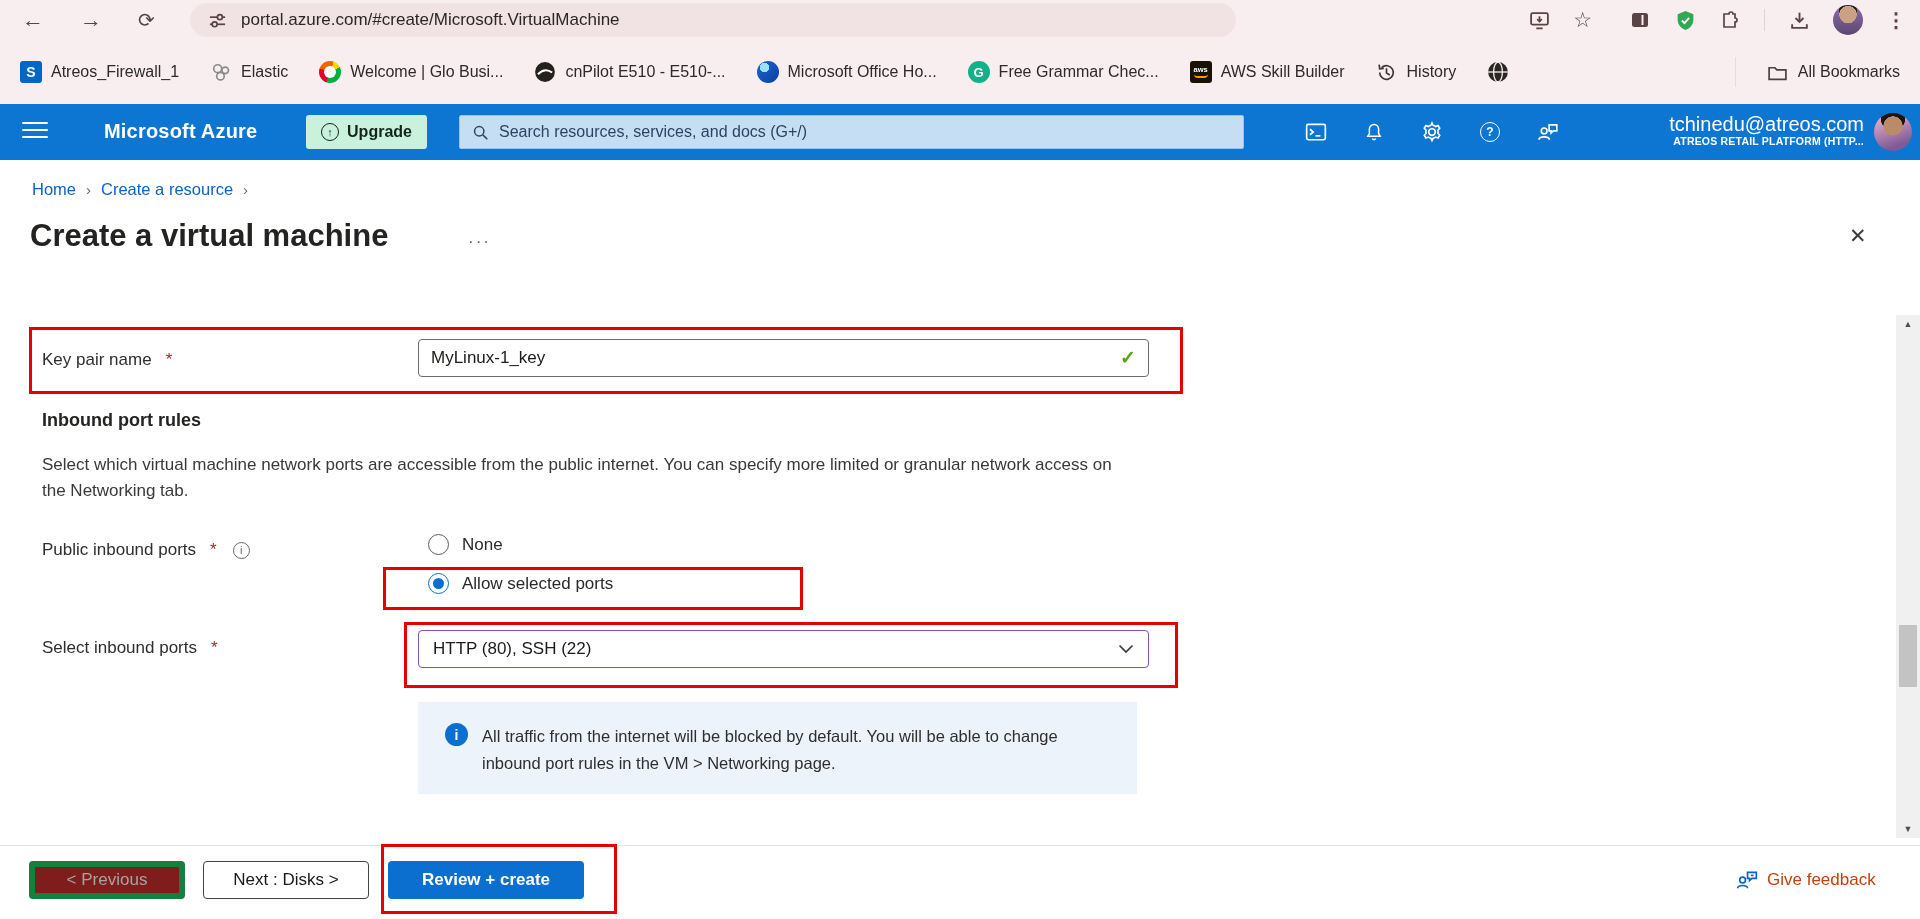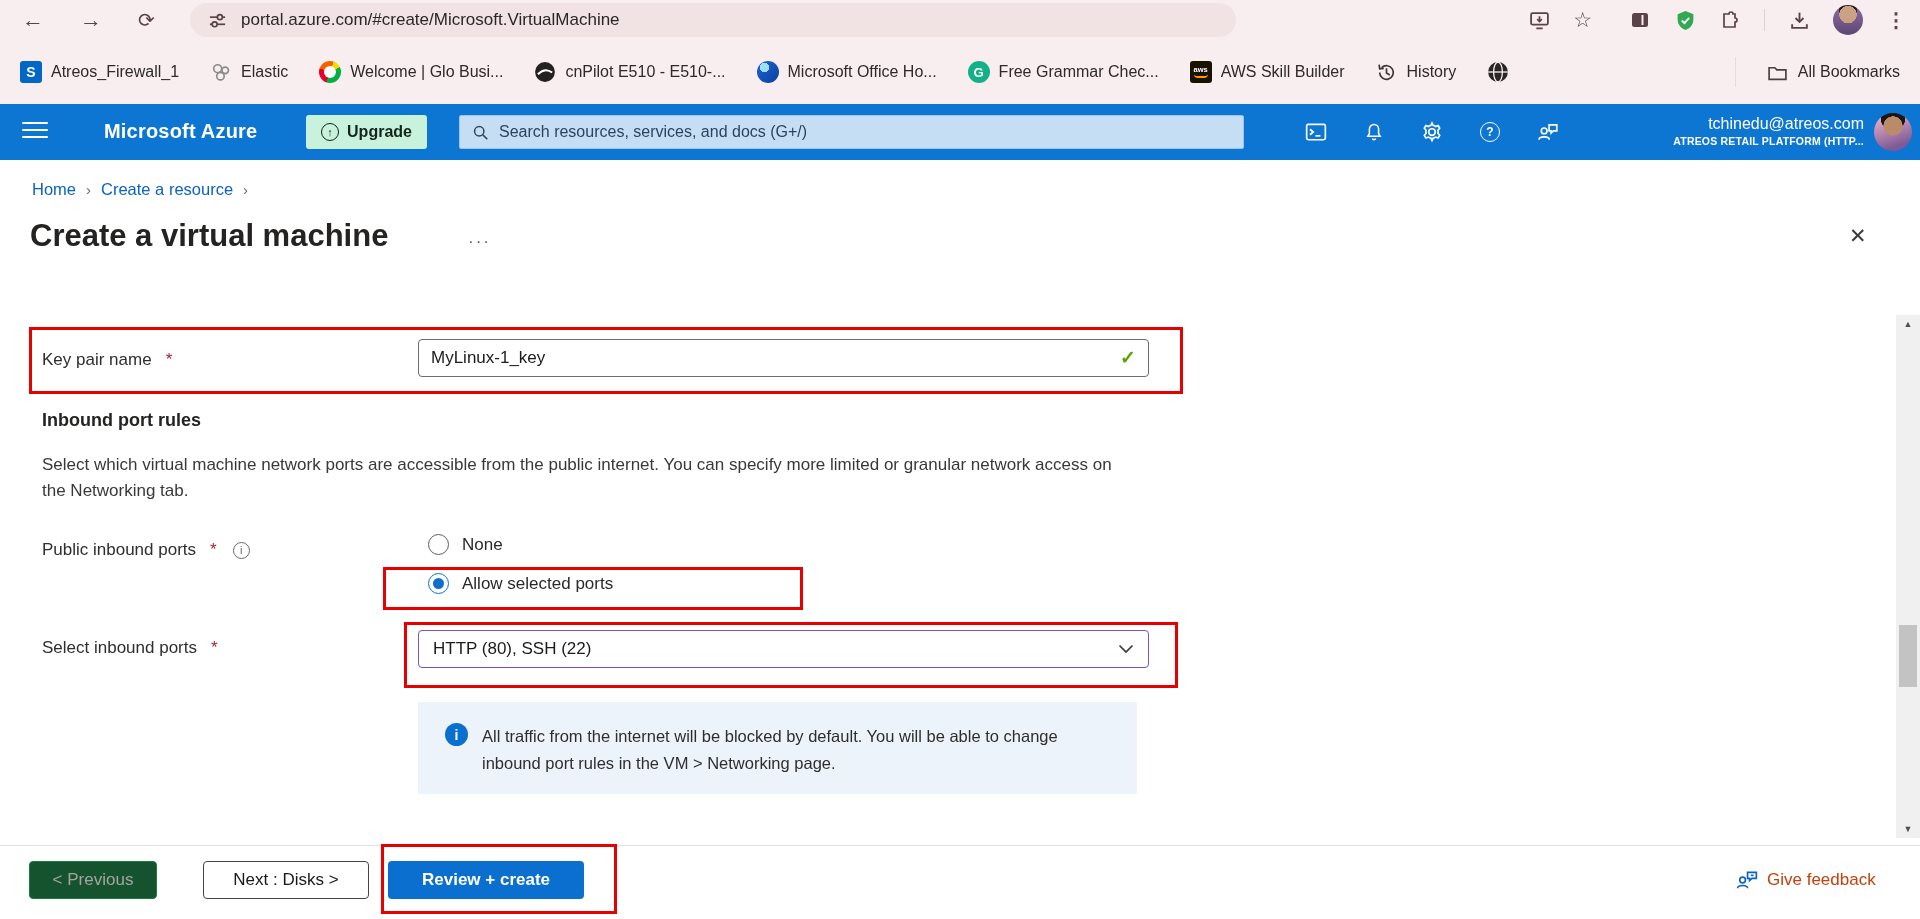--- a/index.html
+++ b/index.html
@@ -39,21 +39,21 @@
   .az-brand { position:absolute; left:104px; top:16px; font-size:20px; font-weight:700; letter-spacing:.2px; }
   .upgrade-btn { position:absolute; left:306px; top:11px; width:121px; height:34px; background:#c9f2dc; border:none; border-radius:3px; display:flex; align-items:center; justify-content:center; gap:8px; font-size:16px; font-weight:600; color:#14241b; cursor:pointer; font-family:inherit; }
   .upgrade-ic { width:18px; height:18px; border:1.7px solid #14241b; border-radius:50%; display:flex; align-items:center; justify-content:center; font-size:11px; font-weight:700; }
   .az-search { position:absolute; left:459px; top:11px; width:785px; height:34px; background:#c6def4; border:1px solid #9cc3e8; border-radius:2px; display:flex; align-items:center; gap:10px; padding:0 12px; }
   .az-search input { flex:1; border:none; background:transparent; outline:none; font-size:16px; color:#29415c; font-family:inherit; }
   .az-search input::placeholder { color:#2d4460; opacity:1; }
   .az-icons { position:absolute; left:1300px; top:0; height:56px; display:flex; align-items:center; gap:26px; }
   .az-icons .icbtn { width:32px; height:32px; display:flex; align-items:center; justify-content:center; cursor:pointer; }
   .help-circle { width:20px; height:20px; border:1.7px solid #fff; border-radius:50%; display:flex; align-items:center; justify-content:center; font-size:12px; font-weight:700; color:#fff; }
   .az-account { position:absolute; right:56px; top:10px; text-align:right; line-height:1; cursor:pointer; }
-  .az-email { font-size:16px; line-height:20px; }
+  .az-email { font-size:20px; line-height:20px; }
   .az-tenant { font-size:10.5px; font-weight:700; line-height:14px; letter-spacing:.2px; }
   .avatar-lg { position:absolute; right:8px; top:9px; width:38px; height:38px; border-radius:50%;
     background: radial-gradient(circle at 50% 34%, #b98b68 0 30%, rgba(0,0,0,0) 31%),
                 radial-gradient(circle at 50% 14%, #1d1414 0 32%, rgba(0,0,0,0) 33%),
                 linear-gradient(160deg,#d9a3c0 20%, #7e5a96 80%); cursor:pointer; }
 
   
   .content { position:absolute; left:0; top:160px; width:1920px; height:685px; background:#fff; }
   .breadcrumb { position:absolute; left:32px; top:20px; display:flex; align-items:center; gap:10px; font-size:16.5px; }
   .breadcrumb a { color:#0b61c4; text-decoration:none; cursor:pointer; }
@@ -87,21 +87,21 @@
   .ann { position:absolute; border:3px solid #e60000; pointer-events:none; }
 
   
   .vscroll { position:absolute; right:0; top:315px; width:24px; height:523px; background:#f0f0f0; }
   .varrow { position:absolute; left:0; width:24px; height:18px; display:flex; align-items:center; justify-content:center; font-size:9px; color:#4e4e4e; cursor:pointer; }
   .vthumb { position:absolute; left:3px; width:18px; top:310px; height:62px; background:#c3c3c3; cursor:pointer; }
 
   
   .footer { position:absolute; left:0; top:845px; width:1920px; height:74px; background:#fff; border-top:1px solid #e3e1df; }
   .footer button { position:absolute; top:15px; height:38px; font-size:17px; border-radius:4px; cursor:pointer; font-family:inherit; }
-  .btn-prev { left:29px; width:128px; background:#14532d; border:1px solid #15803d; color:#a6a4a2; }
+  .btn-prev { left:29px; width:156px; background:#7f1d1d; border:6px solid #15803d; color:#a6a4a2; }
   .btn-next { left:203px; width:166px; background:#fff; border:1px solid #454443; color:#191919; }
   .btn-review { left:388px; width:196px; background:#0b6fd0; border:none; color:#fff; font-weight:700; border-radius:3px; }
   .feedback { position:absolute; left:1736px; top:23px; display:flex; align-items:center; gap:9px; color:#c2410c; font-size:17px; cursor:pointer; }
 
   svg { display:block; }
 </style>
 </head>
 <body>
 
 <div class="toolbar">

